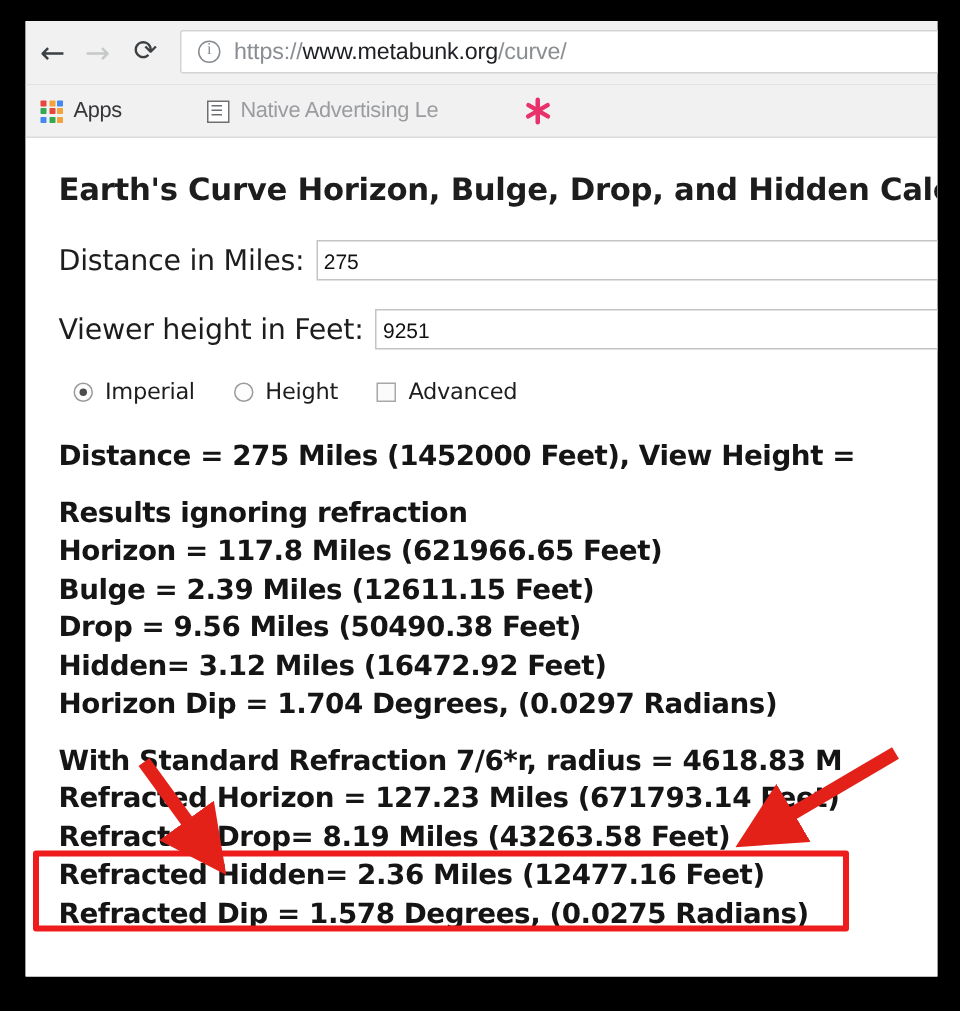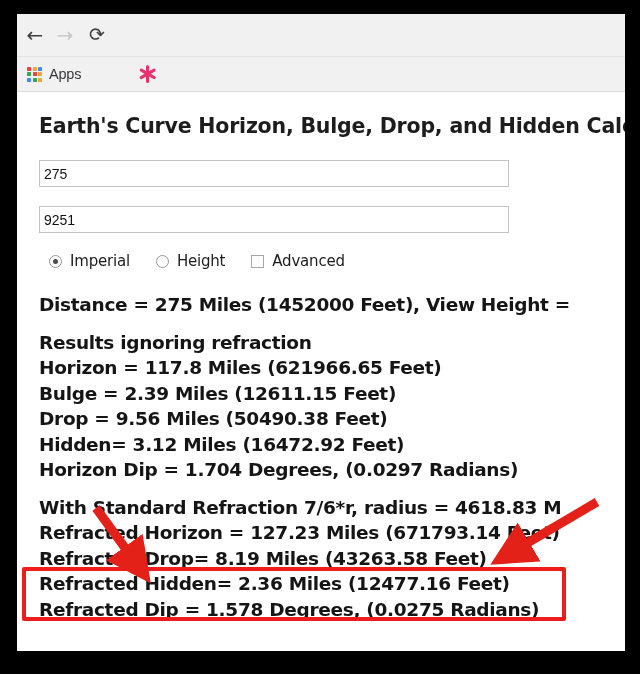--- a/index.html
+++ b/index.html
@@ -315,61 +315,71 @@
 
 <div id="screen">
 
   <div id="browser">
 
     <div id="toolbar">
       <div class="nav-btn" id="back-btn">←</div>
       <div class="nav-btn" id="fwd-btn">→</div>
       <div class="nav-btn" id="reload-btn">⟳</div>
 
+      <div id="omnibox">
+        <div id="info-icon"></div>
+        <div id="url-text"><span class="dim">https://</span><span>www.metabunk.org</span><span class="dim">/curve/</span></div>
+      </div>
     </div>
 
     <div id="bookmarks">
 
       <div class="bm">
         <span class="apps-grid">
           <i style="background:#e8453c"></i>
             <i style="background:#f2a33c"></i>
             <i style="background:#4688f1"></i>
           <i style="background:#34a853"></i>
             <i style="background:#e8453c"></i>
             <i style="background:#f2a33c"></i>
           <i style="background:#4688f1"></i>
             <i style="background:#34a853"></i>
             <i style="background:#f2a33c"></i>
         </span>
         <span class="bm-label">Apps</span>
       </div>
 
 
+      <div class="bm">
+        <span class="doc-icon"></span>
+        <span class="bm-label fade">Native Advertising Le</span>
+      </div>
 
       <div class="bm">
         <span class="aster-icon">
             <span></span>
             <span></span>
             <span></span>
           </span>
       </div>
 
     </div>
 
     <div id="page">
       <div id="page-inner">
 
         <h1 id="calc-title">Earth's Curve Horizon, Bulge, Drop, and Hidden Calcu</h1>
 
         <div class="field-row">
+          <span class="field-label">Distance in Miles:</span>
           <input class="field-input" type="text" value="275" style="">
         </div>
 
         <div class="field-row">
+          <span class="field-label">Viewer height in Feet:</span>
           <input class="field-input" type="text" value="9251" style="">
         </div>
 
         <div class="unit-row">
           <div class="unit-item">
             <span class="radio checked"></span>
             <span class="unit-text">Imperial</span>
           </div>
           <div class="unit-item">
             <span class="radio"></span>

